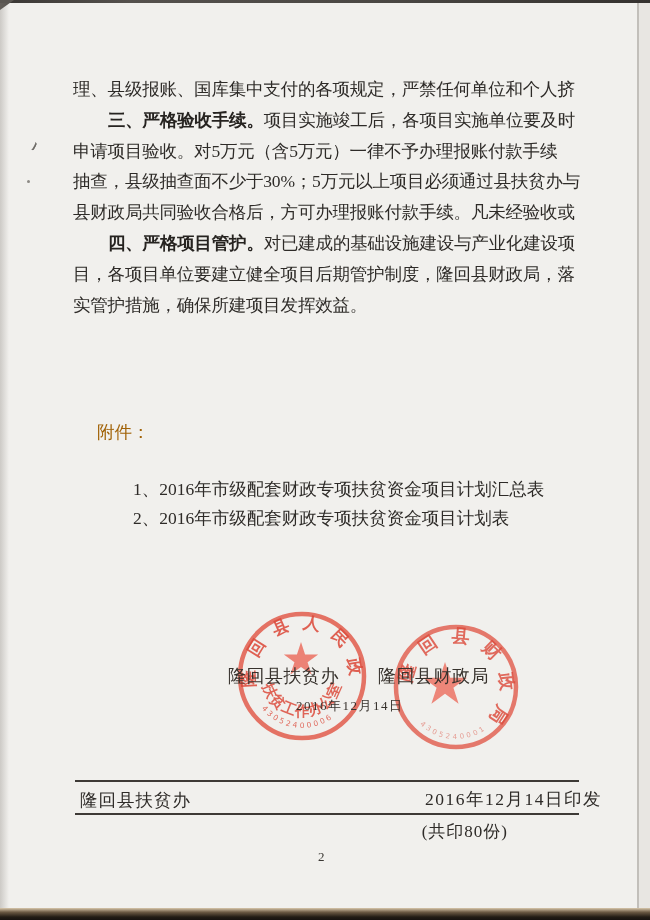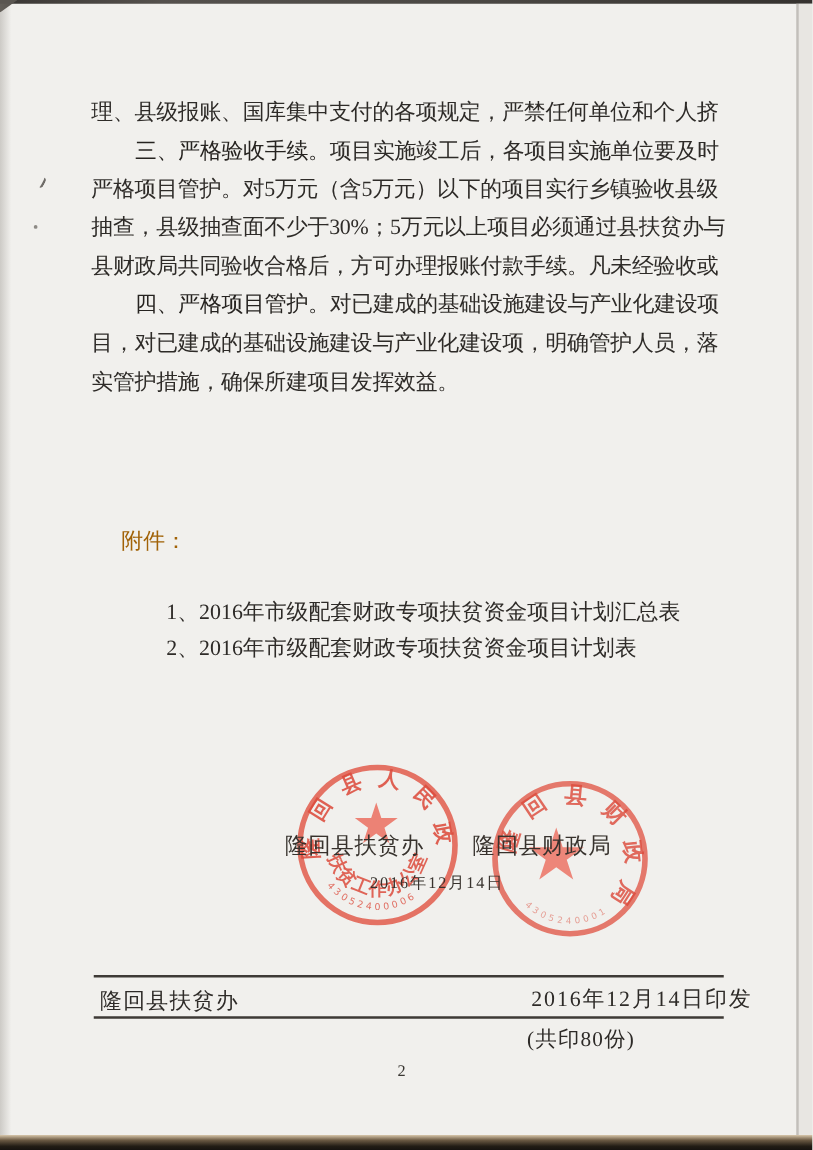--- a/index.html
+++ b/index.html
@@ -21,21 +21,21 @@
   .corner-tl{position:absolute;left:0;top:0;width:14px;height:10px;background:#5a5651;
     clip-path:polygon(0 0,100% 0,0 100%);}
   .stray-1{position:absolute;left:29px;top:141px;width:5px;height:9px;border-right:2px solid #6f6c68;
     transform:rotate(28deg);border-radius:40%;}
   .stray-2{position:absolute;left:27px;top:180px;width:3px;height:3px;background:#8d8a85;border-radius:50%;}
 
   
   .doc-body{position:absolute;left:73px;top:74px;width:525px;color:#2e2b28;}
   .bline{font-size:17.5px;line-height:30.8px;letter-spacing:-0.2px;white-space:nowrap;}
   .bline.indent{padding-left:35px;}
-  .bline .bold{font-weight:normal;color:#262320;}
+  .bline .bold{font-weight:bold;color:#262320;}
 
   
   .att-label{position:absolute;left:97px;top:420px;font-size:17.5px;color:#a16207;}
   .att-items{position:absolute;left:133px;top:451px;font-size:17.5px;color:#2e2b28;margin-top:24px;}
   .att-item{line-height:28.5px;white-space:nowrap;}
 
   
   .seal{position:absolute;pointer-events:none;}
   .seal-left{left:227px;top:601px;}
   .seal-right{left:386px;top:617px;}
@@ -65,25 +65,25 @@
   <div class="edge-left"></div>
   <div class="edge-right-band"></div>
   <div class="edge-right-line"></div>
   <div class="edge-bottom"></div>
   <div class="stray-1"></div>
   <div class="stray-2"></div>
 
   <div class="doc-body">
       <div class="bline">理、县级报账、国库集中支付的各项规定，严禁任何单位和个人挤</div>
       <div class="bline indent"><span class="bold">三、严格验收手续。</span>项目实施竣工后，各项目实施单位要及时</div>
-      <div class="bline">严格项目管护。对5万元（含5万元）以下的项目实行乡镇验收县级</div>
+      <div class="bline">申请项目验收。对5万元（含5万元）一律不予办理报账付款手续</div>
       <div class="bline">抽查，县级抽查面不少于30%；5万元以上项目必须通过县扶贫办与</div>
       <div class="bline">县财政局共同验收合格后，方可办理报账付款手续。凡未经验收或</div>
       <div class="bline indent"><span class="bold">四、严格项目管护。</span>对已建成的基础设施建设与产业化建设项</div>
-      <div class="bline">目，对已建成的基础设施建设与产业化建设项，明确管护人员，落</div>
+      <div class="bline">目，各项目单位要建立健全项目后期管护制度，隆回县财政局，落</div>
       <div class="bline">实管护措施，确保所建项目发挥效益。</div>
     </div>
 
   <div class="att-label">附件：</div>
   <div class="att-items">
       <div class="att-item">1、2016年市级配套财政专项扶贫资金项目计划汇总表</div>
       <div class="att-item">2、2016年市级配套财政专项扶贫资金项目计划表</div>
     </div>
 
   <svg class="seal seal-left" width="150" height="150" viewBox="0 0 150 150">

